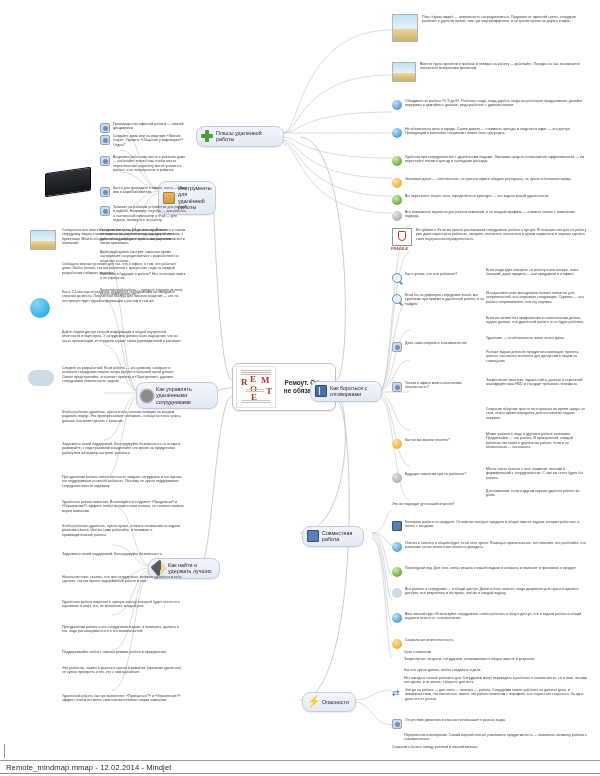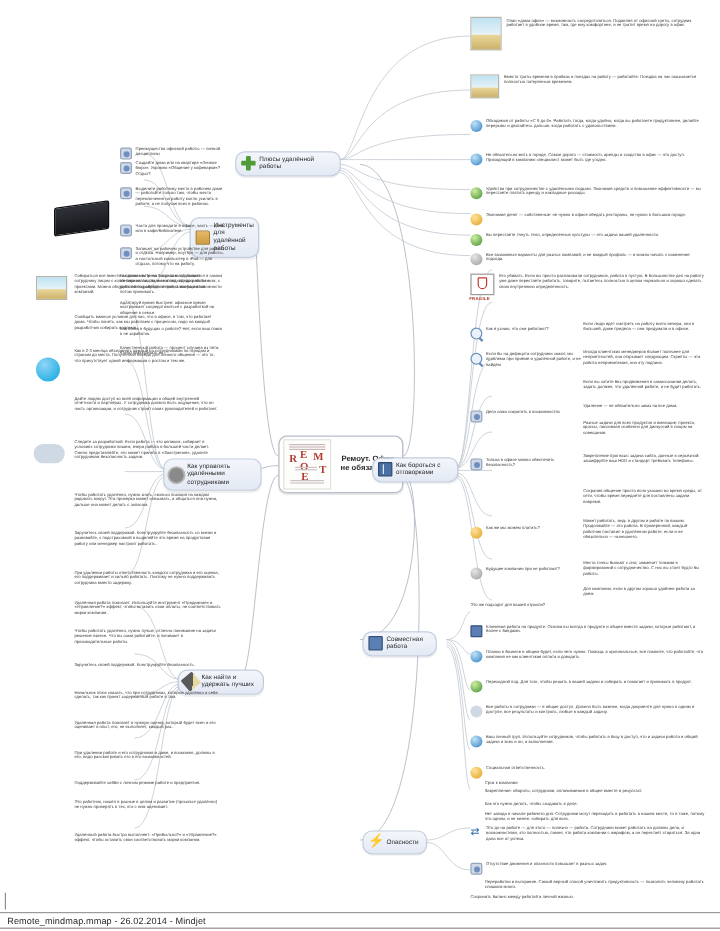--- a/index.html
+++ b/index.html
@@ -528,15 +528,15 @@
   </div>
 
   <div class="leaf" style="left:392px; top:745px; width:195px;">
     <span class="ltext">Сохранить баланс между работой и личной жизнью.</span>
   </div>
 
 </div>
 
 <div id="leftrule"></div>
 <div id="footer">
-  <div class="ftext">Remote_mindmap.mmap - 26.02.2014 - Mindjet</div>
+  <div class="ftext">Remote_mindmap.mmap - 12.02.2014 - Mindjet</div>
   <div class="fline"></div>
 </div>
 
 </body></html>

